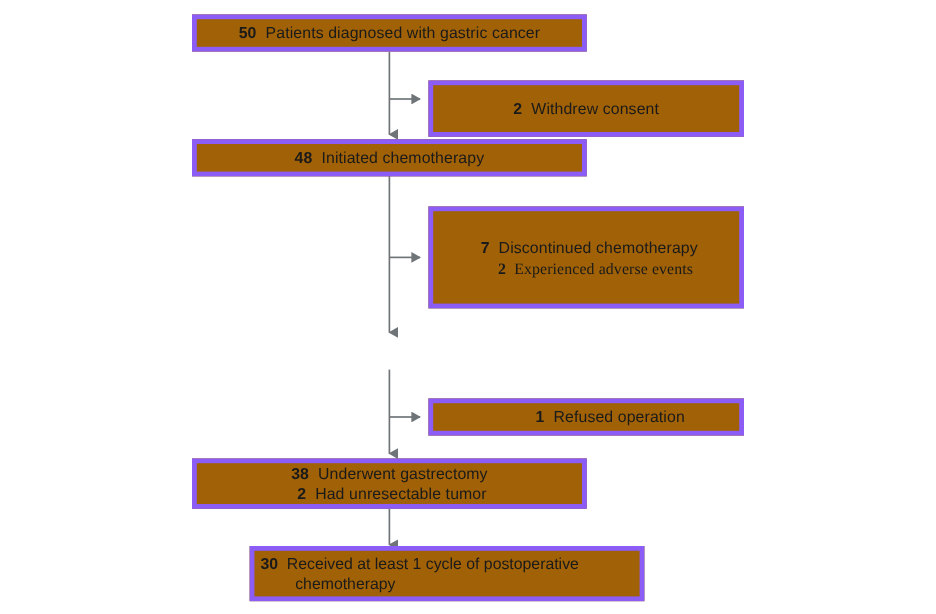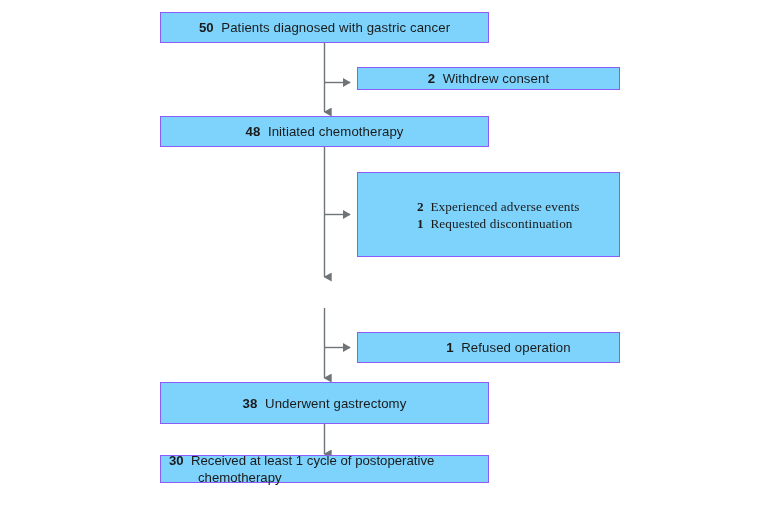--- a/index.html
+++ b/index.html
@@ -29,22 +29,22 @@
     left: 0; top: 0;
     width: 780px;
     height: 512px;
     pointer-events: none;
   }
 
   
   .node {
     position: absolute;
     box-sizing: border-box;
-    background: #7dd3fc;
-    border: 1px solid #8b5cf6;
+    background: #a16207;
+    border: 4px solid #8b5cf6;
     display: flex;
     flex-direction: column;
     justify-content: center;
     align-items: center;
   }
   .node.main {
     left: 160px;
     width: 329px;
   }
   .node.side {
@@ -132,57 +132,60 @@
 
     <line x1="324.5" y1="424" x2="324.5" y2="454" stroke="#6e7478" stroke-width="1.4" marker-end="url(#arrow-down)"></line>
   </svg>
 
   <div class="node main" style="top:12px; height:31px;">
     <span class="line">
       <span class="num">50</span><span>Patients diagnosed with gastric cancer</span>
     </span>
   </div>
 
-  <div class="node side" style="top:67px; height:23px;">
+  <div class="node side" style="top:67px; height:47px;">
     <span class="line">
       <span class="num">2</span><span>Withdrew consent</span>
     </span>
   </div>
 
   <div class="node main" style="top:116px; height:31px;text-align:right;">
     <span class="line">
       <span class="num">48</span><span>Initiated chemotherapy</span>
     </span>
   </div>
 
   <div class="node side" style="top:172px; height:85px;">
     <span class="block">
+      <span class="line">
+        <span class="numcol">7</span><span>Discontinued chemotherapy</span>
+      </span>
       <span class="line indent">
         <span class="numcol">2</span><span>Experienced adverse events</span>
-      </span>
-      <span class="line indent">
-        <span class="numcol">1</span><span>Requested discontinuation</span>
       </span>
     </span>
   </div>
 
 
   <div class="node side" style="top:332px; height:31px;padding-left:40px;">
     <span class="line">
       <span class="num">1</span><span>Refused operation</span>
     </span>
   </div>
 
   <div class="node main" style="top:382px; height:42px;align-items:center;">
     <span class="block">
       <span class="line">
         <span class="numcol">38</span><span>Underwent gastrectomy</span>
       </span>
+      <span class="line">
+        <span class="numcol">2</span><span>Had unresectable tumor</span>
+      </span>
     </span>
   </div>
 
-  <div class="node main" style="top:455px; height:28px;">
+  <div class="node main" style="top:455px; height:46px;margin-left:48px;">
     <span class="hang">
       <span class="numcol">30</span><span>Received at least 1 cycle of postoperative chemotherapy</span>
     </span>
   </div>
 
 </div>
 
 </body></html>

